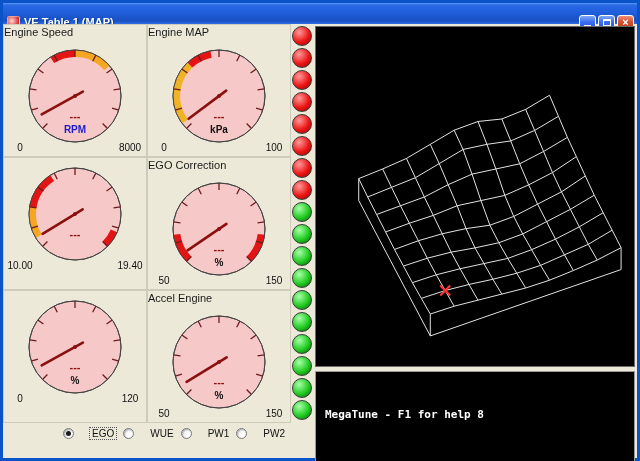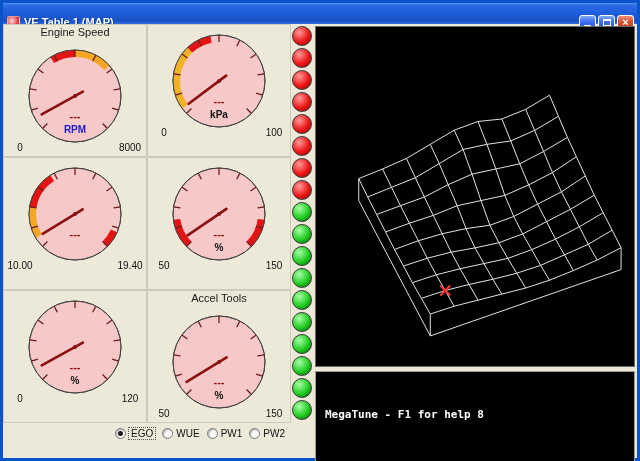--- a/index.html
+++ b/index.html
@@ -22,26 +22,26 @@
   .glyph-max { display:block; width:8px; height:7px; border:1px solid #fff; border-top:2px solid #fff; }
   .glyph-close { color:#fff; font-size:11px; font-weight:bold; line-height:13px; }
   
   .menubar { height:18px; flex:0 0 18px; background:#f2efe2; border-bottom:1px solid #d8d4c4;
              display:flex; align-items:center; font-size:11px; color:#111; padding-left:2px; }
   .menu-item { padding:1px 7px; }
   
   .content { flex:1; display:flex; }
   
   .gauge-panel { width:288px; flex:0 0 288px; display:flex; flex-wrap:wrap; align-content:flex-start; }
-  .gauge-cell { width:144px; height:133px; border:1px solid #cfcbbb; background:#ECE9D8; text-align:center; }
+  .gauge-cell { width:144px; height:133px; border:1px solid #cfcbbb; background:#ECE9D8; text-align:left; }
   .gauge-title { font-size:11px; color:#1a1a1a; margin-top:1px; height:14px; }
   
   .radio-row { width:288px; height:20px; display:flex; align-items:center; justify-content:flex-end;
                gap:7px; padding-right:6px; font-size:10px; color:#111; }
-  .radio-item { display:flex; align-items:center; gap:3px; }
+  .radio-item { display:flex; align-items:center; gap:16px; }
   .rb { width:11px; height:11px; border-radius:50%; background:#fff; border:1px solid #777;
         box-shadow:inset 1px 1px 2px rgba(0,0,0,.35); display:flex; align-items:center; justify-content:center; }
   .rb .dot { width:5px; height:5px; border-radius:50%; background:#1a1a1a; }
   .radio-item.sel .rlabel { outline:1px dotted #555; padding:0 2px; }
   
   .led-strip { width:22px; flex:0 0 22px; display:flex; flex-direction:column; align-items:center;
                padding-top:2px; gap:2px; }
   .led { width:20px; height:20px; border-radius:50%; border:1px solid #3a3a3a; flex:0 0 20px; }
   .led.red   { background:radial-gradient(circle at 35% 30%, #ff9a9a, #ee1616 55%, #8d0404); }
   .led.green { background:radial-gradient(circle at 35% 30%, #a8ffa8, #22cc22 55%, #046104); }
@@ -94,21 +94,21 @@
               <line x1="116.43366366737632" y1="48.804014608149366" x2="109.51984528321037" y2="49.89905586343099" stroke="#6b1d1d" stroke-width="1.3"></line>
               <line x1="114.74859974957707" y1="70.21478174124758" x2="108.09120413551099" y2="68.05166278062293" stroke="#6b1d1d" stroke-width="1.3"></line>
               <line x1="103.52691193458122" y1="88.52691193458115" x2="98.57716446627538" y2="83.57716446627532" stroke="#6b1d1d" stroke-width="1.3"></line>
               <line x1="78.88676012039477" y1="51.66421693308456" x2="37.70034615833319" y2="74.3066396158652" stroke="#8b1010" stroke-width="2.6" stroke-linecap="round"></line>
               <circle cx="71" cy="56" r="2" fill="#8b1010"></circle>
               <text x="71" y="80" text-anchor="middle" fill="#8b1010" font-size="11" font-weight="bold" font-family="DejaVu Sans Mono, monospace">---</text>
               <text x="71" y="93" text-anchor="middle" fill="#1c1ccc" font-size="10" font-weight="bold">RPM</text>
               <text x="16" y="111" text-anchor="middle" fill="#111" font-size="10">0</text>
               <text x="126" y="111" text-anchor="middle" fill="#111" font-size="10">8000</text>
             </svg></div>
-          <div class="gauge-cell"><svg viewBox="0 0 142 114" width="142" height="114">
+          <div class="gauge-cell"><div class="gauge-title">Engine MAP</div><svg viewBox="0 0 142 114" width="142" height="114">
               <circle cx="71" cy="56" r="46" fill="#f7c8c8" stroke="#555" stroke-width="1"></circle>
               <path d="M34.21,83.62 A46,46 0 0 1 39.51,22.47 L44.30,27.57 A39,39 0 0 0 39.81,79.42 Z" fill="#f2b226"></path>
               <path d="M39.51,22.47 A46,46 0 0 1 62.38,10.81 L63.69,17.69 A39,39 0 0 0 44.30,27.57 Z" fill="#e41414"></path>
               <circle cx="71" cy="56" r="46" fill="none" stroke="#444" stroke-width="1"></circle>
               <line x1="38.473088065418814" y1="88.5269119345812" x2="43.42283553372465" y2="83.57716446627535" stroke="#6b1d1d" stroke-width="1.3"></line>
               <line x1="27.25140025042294" y1="70.21478174124758" x2="33.908795864489015" y2="68.05166278062295" stroke="#6b1d1d" stroke-width="1.3"></line>
               <line x1="25.566336332623663" y1="48.80401460814939" x2="32.48015471678963" y2="49.899055863431" stroke="#6b1d1d" stroke-width="1.3"></line>
               <line x1="33.785218258752415" y1="28.96187839454624" x2="39.448337219377045" y2="33.07637516059356" stroke="#6b1d1d" stroke-width="1.3"></line>
               <line x1="50.11643701198084" y1="15.013699887335079" x2="53.29437051015767" y2="21.250745556653655" stroke="#6b1d1d" stroke-width="1.3"></line>
               <line x1="70.99999999999999" y1="10" x2="70.99999999999999" y2="17" stroke="#6b1d1d" stroke-width="1.3"></line>
@@ -140,21 +140,21 @@
               <line x1="108.21478174124758" y1="28.961878394546225" x2="102.55166278062295" y2="33.07637516059354" stroke="#6b1d1d" stroke-width="1.3"></line>
               <line x1="116.43366366737632" y1="48.804014608149366" x2="109.51984528321037" y2="49.89905586343099" stroke="#6b1d1d" stroke-width="1.3"></line>
               <line x1="114.74859974957707" y1="70.21478174124758" x2="108.09120413551099" y2="68.05166278062293" stroke="#6b1d1d" stroke-width="1.3"></line>
               <line x1="103.52691193458122" y1="88.52691193458115" x2="98.57716446627538" y2="83.57716446627532" stroke="#6b1d1d" stroke-width="1.3"></line>
               <line x1="78.67376147918682" y1="51.29751291755646" x2="38.5996737545445" y2="75.85494545920605" stroke="#8b1010" stroke-width="2.6" stroke-linecap="round"></line>
               <circle cx="71" cy="56" r="2" fill="#8b1010"></circle>
               <text x="71" y="80" text-anchor="middle" fill="#8b1010" font-size="11" font-weight="bold" font-family="DejaVu Sans Mono, monospace">---</text>
               <text x="16" y="111" text-anchor="middle" fill="#111" font-size="10">10.00</text>
               <text x="126" y="111" text-anchor="middle" fill="#111" font-size="10">19.40</text>
             </svg></div>
-          <div class="gauge-cell"><svg viewBox="0 0 142 114" width="142" height="114">
+          <div class="gauge-cell"><div class="gauge-title">EGO Correction</div><svg viewBox="0 0 142 114" width="142" height="114">
               <circle cx="71" cy="56" r="46" fill="#f7c8c8" stroke="#555" stroke-width="1"></circle>
               <path d="M38.47,88.53 A46,46 0 0 1 25.36,61.77 L32.31,60.89 A39,39 0 0 0 43.42,83.58 Z" fill="#e41414"></path>
               <path d="M116.64,61.77 A46,46 0 0 1 103.53,88.53 L98.58,83.58 A39,39 0 0 0 109.69,60.89 Z" fill="#e41414"></path>
               <circle cx="71" cy="56" r="46" fill="none" stroke="#444" stroke-width="1"></circle>
               <line x1="38.473088065418814" y1="88.5269119345812" x2="43.42283553372465" y2="83.57716446627535" stroke="#6b1d1d" stroke-width="1.3"></line>
               <line x1="27.25140025042294" y1="70.21478174124758" x2="33.908795864489015" y2="68.05166278062295" stroke="#6b1d1d" stroke-width="1.3"></line>
               <line x1="25.566336332623663" y1="48.80401460814939" x2="32.48015471678963" y2="49.899055863431" stroke="#6b1d1d" stroke-width="1.3"></line>
               <line x1="33.785218258752415" y1="28.96187839454624" x2="39.448337219377045" y2="33.07637516059356" stroke="#6b1d1d" stroke-width="1.3"></line>
               <line x1="50.11643701198084" y1="15.013699887335079" x2="53.29437051015767" y2="21.250745556653655" stroke="#6b1d1d" stroke-width="1.3"></line>
               <line x1="70.99999999999999" y1="10" x2="70.99999999999999" y2="17" stroke="#6b1d1d" stroke-width="1.3"></line>
@@ -184,21 +184,21 @@
               <line x1="116.43366366737632" y1="48.804014608149366" x2="109.51984528321037" y2="49.89905586343099" stroke="#6b1d1d" stroke-width="1.3"></line>
               <line x1="114.74859974957707" y1="70.21478174124758" x2="108.09120413551099" y2="68.05166278062293" stroke="#6b1d1d" stroke-width="1.3"></line>
               <line x1="103.52691193458122" y1="88.52691193458115" x2="98.57716446627538" y2="83.57716446627532" stroke="#6b1d1d" stroke-width="1.3"></line>
               <line x1="78.88676012039477" y1="51.66421693308456" x2="37.70034615833319" y2="74.3066396158652" stroke="#8b1010" stroke-width="2.6" stroke-linecap="round"></line>
               <circle cx="71" cy="56" r="2" fill="#8b1010"></circle>
               <text x="71" y="80" text-anchor="middle" fill="#8b1010" font-size="11" font-weight="bold" font-family="DejaVu Sans Mono, monospace">---</text>
               <text x="71" y="93" text-anchor="middle" fill="#101010" font-size="10" font-weight="bold">%</text>
               <text x="16" y="111" text-anchor="middle" fill="#111" font-size="10">0</text>
               <text x="126" y="111" text-anchor="middle" fill="#111" font-size="10">120</text>
             </svg></div>
-          <div class="gauge-cell"><div class="gauge-title">Accel Tools</div><svg viewBox="0 0 142 114" width="142" height="114">
+          <div class="gauge-cell"><div class="gauge-title">Accel Engine</div><svg viewBox="0 0 142 114" width="142" height="114">
               <circle cx="71" cy="56" r="46" fill="#f7c8c8" stroke="#555" stroke-width="1"></circle>
               <circle cx="71" cy="56" r="46" fill="none" stroke="#444" stroke-width="1"></circle>
               <line x1="38.473088065418814" y1="88.5269119345812" x2="43.42283553372465" y2="83.57716446627535" stroke="#6b1d1d" stroke-width="1.3"></line>
               <line x1="27.25140025042294" y1="70.21478174124758" x2="33.908795864489015" y2="68.05166278062295" stroke="#6b1d1d" stroke-width="1.3"></line>
               <line x1="25.566336332623663" y1="48.80401460814939" x2="32.48015471678963" y2="49.899055863431" stroke="#6b1d1d" stroke-width="1.3"></line>
               <line x1="33.785218258752415" y1="28.96187839454624" x2="39.448337219377045" y2="33.07637516059356" stroke="#6b1d1d" stroke-width="1.3"></line>
               <line x1="50.11643701198084" y1="15.013699887335079" x2="53.29437051015767" y2="21.250745556653655" stroke="#6b1d1d" stroke-width="1.3"></line>
               <line x1="70.99999999999999" y1="10" x2="70.99999999999999" y2="17" stroke="#6b1d1d" stroke-width="1.3"></line>
               <line x1="91.88356298801915" y1="15.013699887335079" x2="88.70562948984232" y2="21.250745556653655" stroke="#6b1d1d" stroke-width="1.3"></line>
               <line x1="108.21478174124758" y1="28.961878394546225" x2="102.55166278062295" y2="33.07637516059354" stroke="#6b1d1d" stroke-width="1.3"></line>

